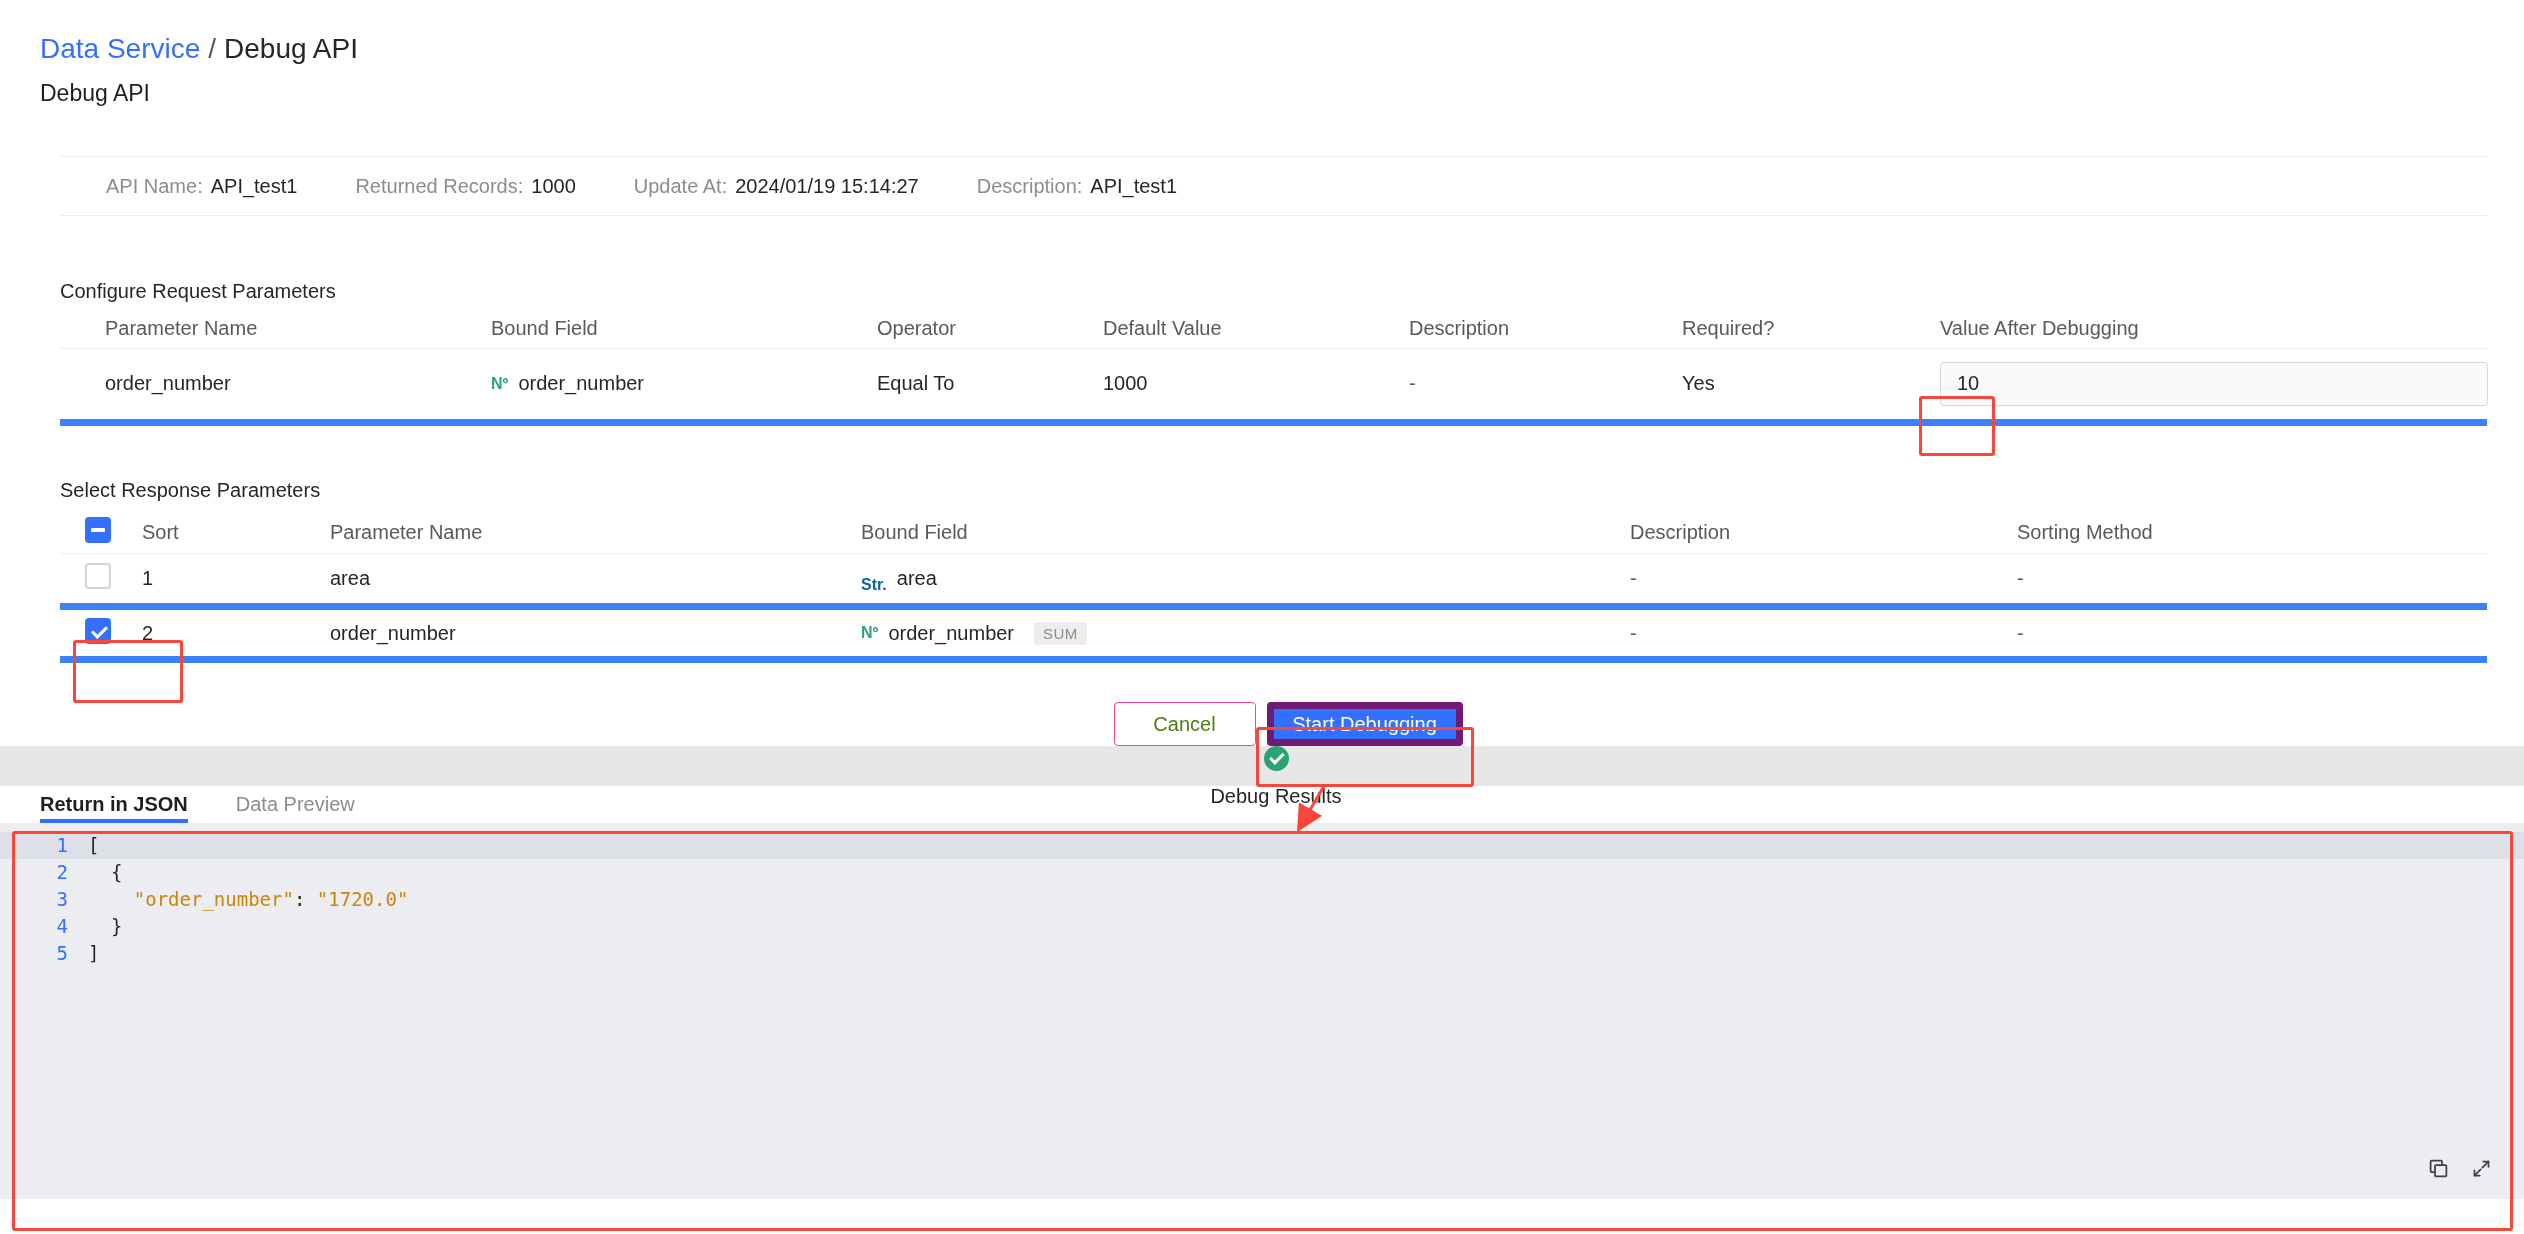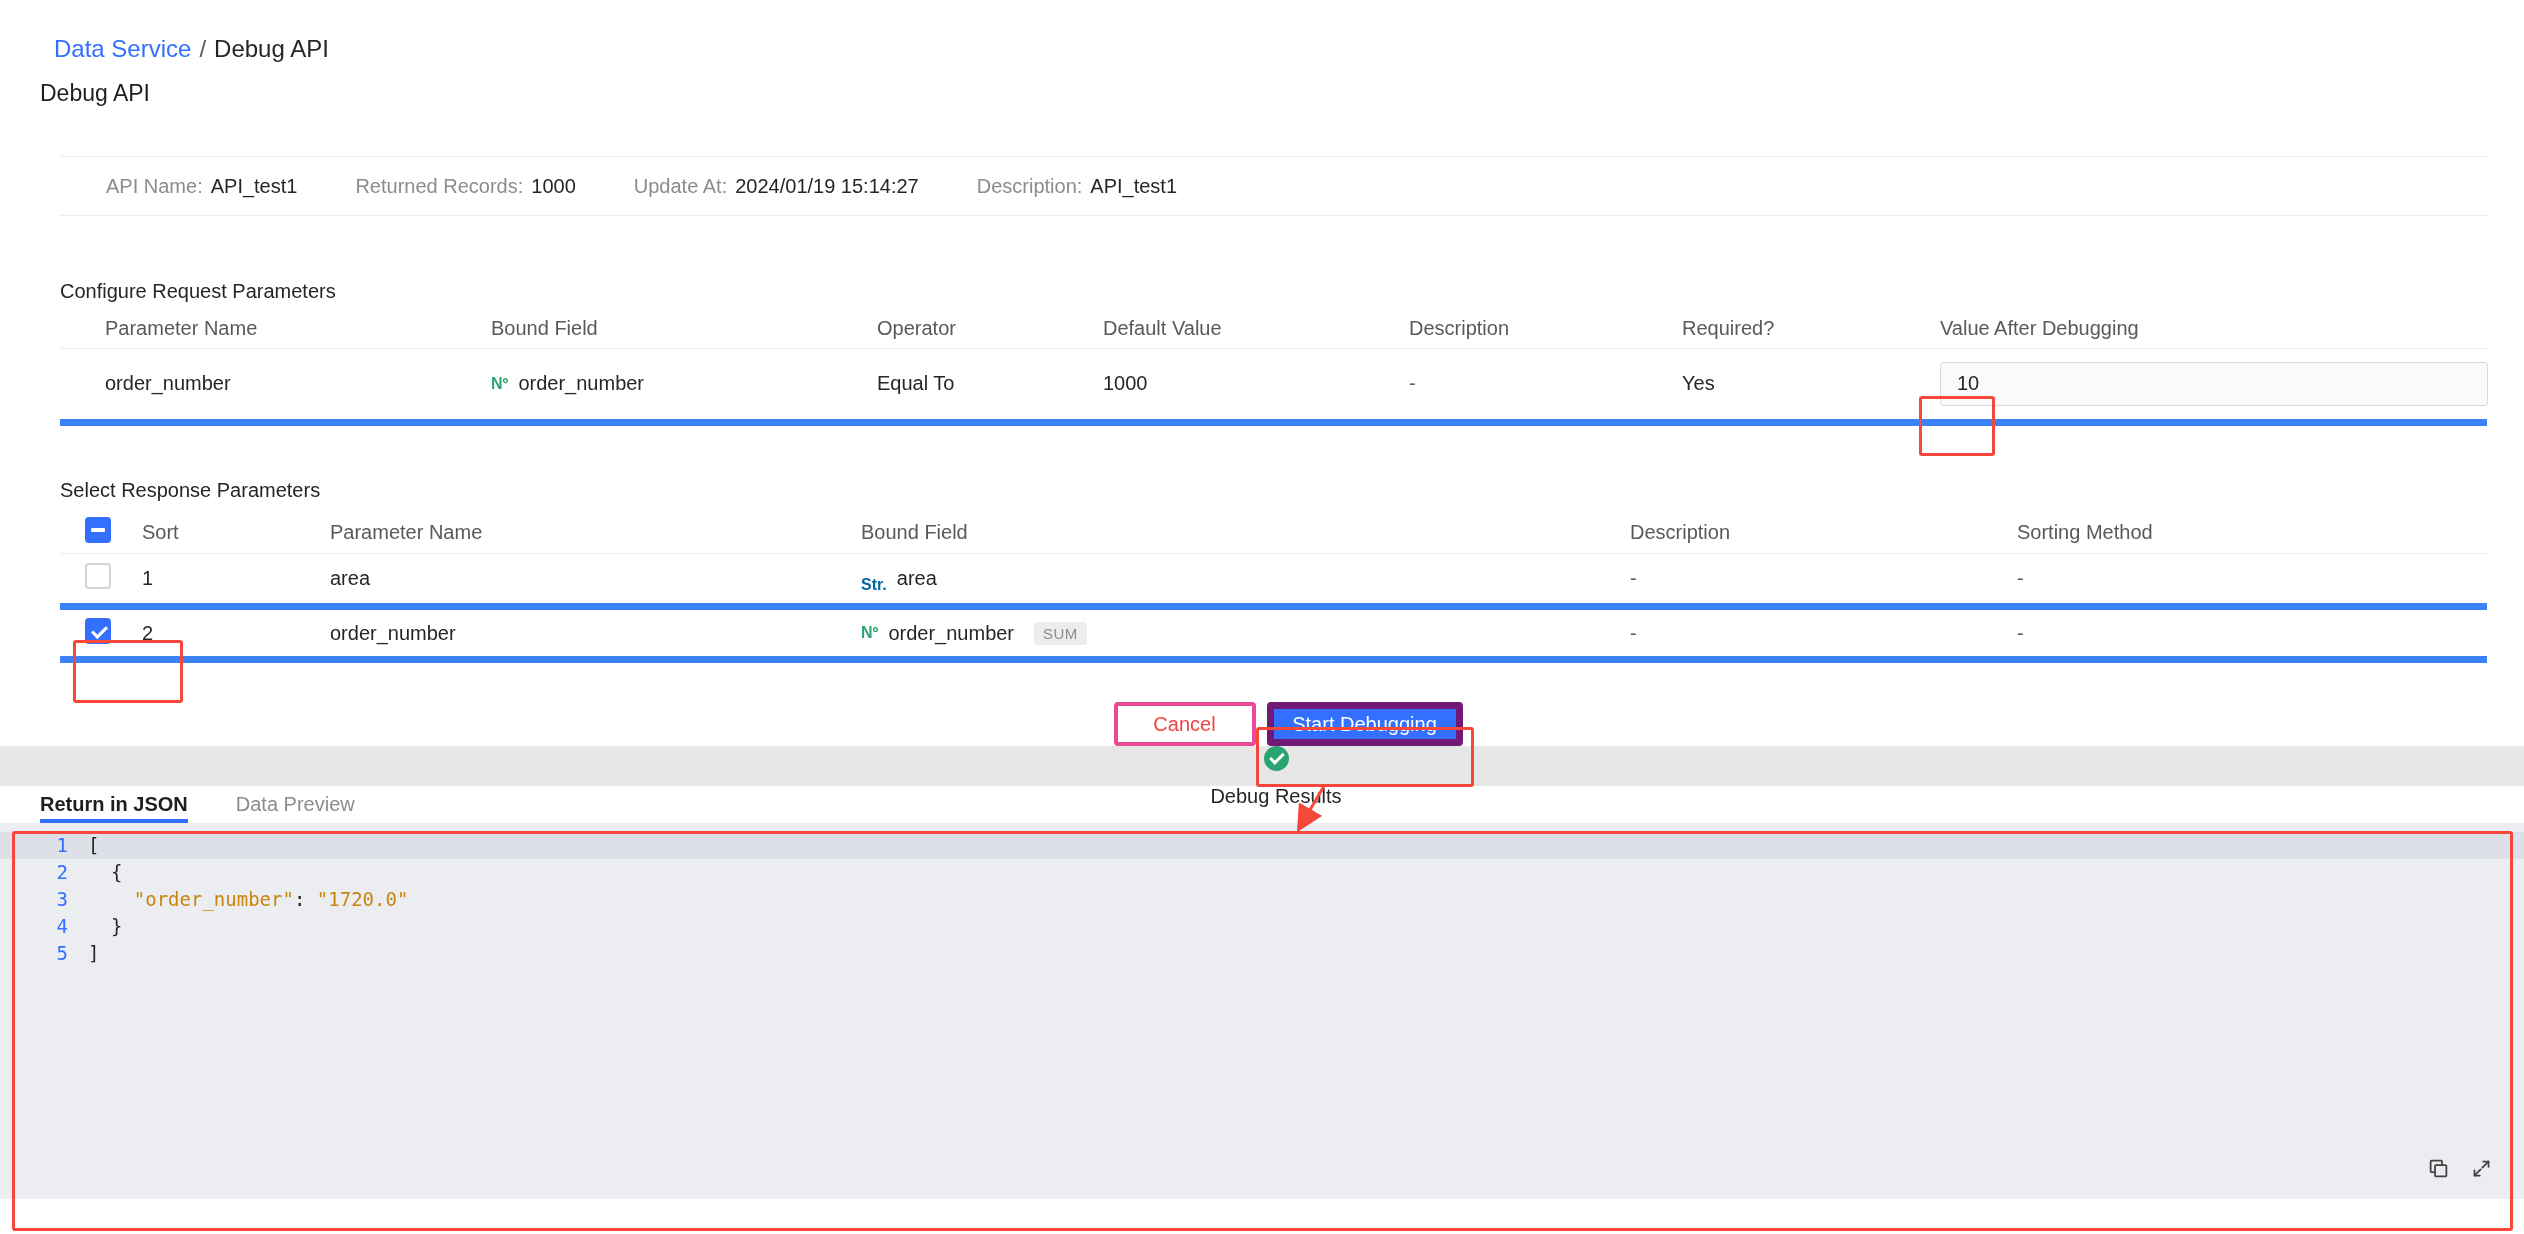--- a/index.html
+++ b/index.html
@@ -2,21 +2,21 @@
 <html><head>
 <meta charset="utf-8">
 <style>
   * { margin:0; padding:0; box-sizing:border-box; }
   html,body { width:2524px; height:1234px; background:#fff; overflow:hidden;
     font-family:"Liberation Sans","DejaVu Sans",sans-serif; color:#262626; position:relative; }
 
   .page { padding:36px 40px 0 40px; }
 
   
-  .breadcrumb { font-size:24px; height:26px; display:flex; align-items:center; gap:8px;margin-left:14px; }
+  .breadcrumb { font-size:28px; height:26px; display:flex; align-items:center; gap:8px; }
   .breadcrumb a { color:#3370ff; text-decoration:none; cursor:pointer; }
   .breadcrumb .sep { color:#595959; }
   .breadcrumb .current { color:#262626; }
   .page-title { margin-top:18px; height:30px; font-size:23px; font-weight:500; color:#1f1f1f; }
 
   .inner { margin-left:20px; width:2427px; }
   .section-title { font-size:20px; color:#262626; height:26px; display:flex; align-items:center; }
 
   
   .info-bar { margin-top:14px; height:60px; border-top:1px solid #ececec; border-bottom:1px solid #ececec;
@@ -52,21 +52,21 @@
   .cb.indeterminate::after { content:""; position:absolute; left:4px; top:9px; width:14px; height:4px; background:#fff; border-radius:1px; }
   .cb-cell { padding-left:25px; }
 
   
   .debug-input { width:548px; height:44px; border:1px solid #d9d9d9; border-radius:3px; background:#fafafa;
     font-size:20px; color:#262626; padding:0 16px; outline:none; font-family:inherit; }
 
   
   .actions { margin-top:39px; height:44px; display:flex; justify-content:center; gap:11px; padding-left:52px; }
   .btn { height:44px; border-radius:4px; font-size:20px; cursor:pointer; font-family:inherit; }
-  .btn-cancel { width:142px; background:#fff; border:4px solid #ec4899; color:#ef4444; }
+  .btn-cancel { width:142px; background:#fff; border:1px solid #ec4899; color:#4d7c0f; }
   .btn-primary { width:196px; background:#3370ff; border:7px solid #701a75; color:#fff; }
 
   
   .results-header { height:40px; background:#e7e7e7; display:flex; align-items:center; padding:0 16px 0 44px; gap:14px;flex-direction:column; }
   .check-icon { width:25px; height:25px; border-radius:50%; background:#2ba471; position:relative; flex:none; }
   .check-icon::after { content:""; position:absolute; left:9px; top:4px; width:5px; height:11px;
     border:solid #fff; border-width:0 3px 3px 0; transform:rotate(45deg); }
   .results-title { font-size:20px; color:#262626; }
   .header-actions { margin-left:auto; display:flex; align-items:center; gap:26px; }
   .icon-btn { cursor:pointer; display:flex; align-items:center; color:#595959; }

